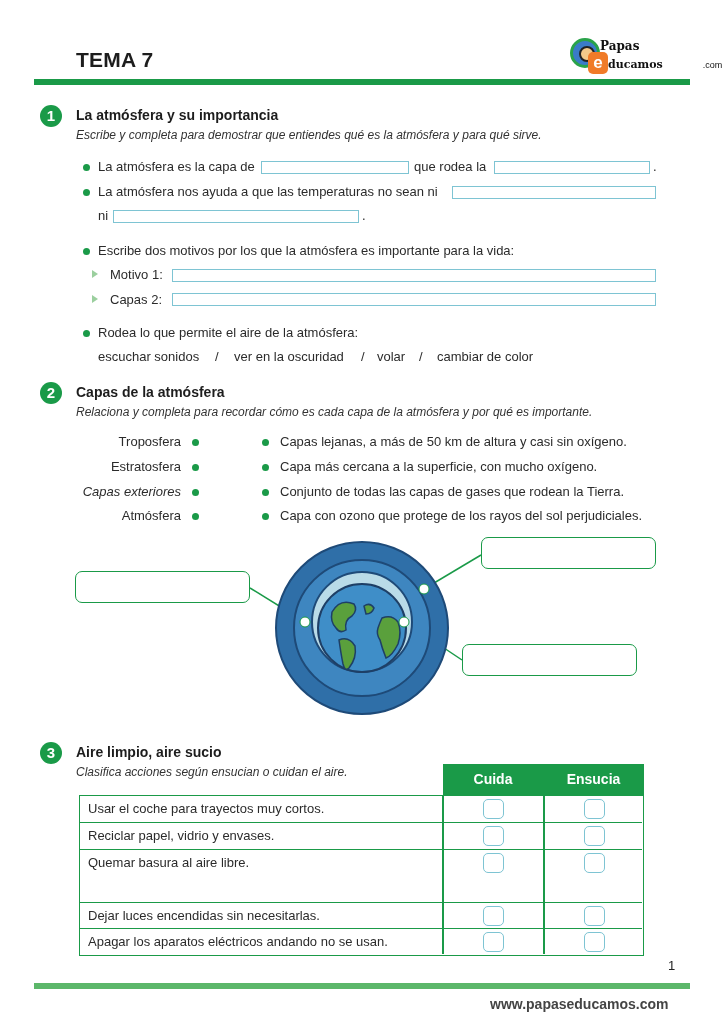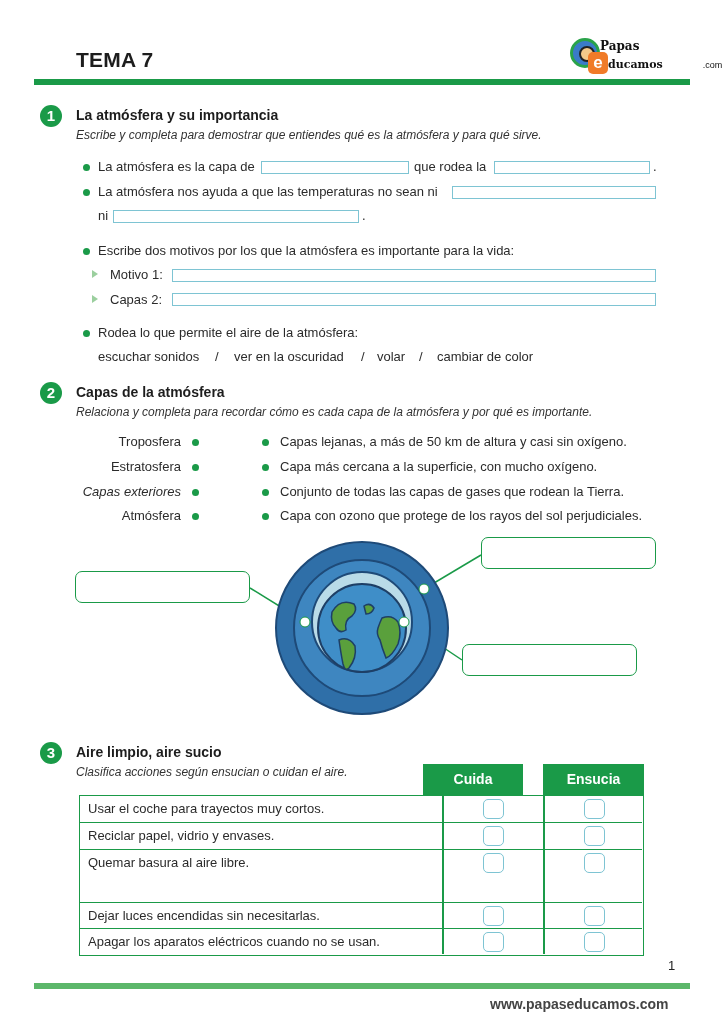--- a/index.html
+++ b/index.html
@@ -136,21 +136,21 @@
   <circle cx="404" cy="622" r="5" fill="#fff" stroke="#1a9a48" stroke-width="1"></circle>
 </svg>
 <div class="abs label-box" style="left:75px;top:571px;width:175px;height:32px;"></div>
 <div class="abs label-box" style="left:481px;top:537px;width:175px;height:32px;"></div>
 <div class="abs label-box" style="left:462px;top:644px;width:175px;height:32px;"></div>
 
 <div class="abs badge" style="left:40px;top:742px;">3</div>
 <div class="abs sec-title" style="left:76px;top:744px;">Aire limpio, aire sucio</div>
 <div class="abs sec-sub" style="left:76px;top:765px;">Clasifica acciones según ensucian o cuidan el aire.</div>
 
-<div class="abs tbl-head" style="left:423px;top:764px;width:100px;height:31px;">Cuida</div>
+<div class="abs tbl-head" style="left:443px;top:764px;width:100px;height:31px;">Cuida</div>
 <div class="abs tbl-head" style="left:543px;top:764px;width:101px;height:31px;">Ensucia</div>
 
 <div class="abs tbl" style="left:79px;top:795px;width:565px;height:161px;">
   <div class="vline" style="left:362px;height:158px;"></div>
   <div class="vline" style="left:463px;height:158px;"></div>
 
   <div class="row first" style="top:0;width:562px;">
     <div class="cell-text">Usar el coche para trayectos muy cortos.</div>
     <div class="check" style="left:403px;top:3px;"></div>
     <div class="check" style="left:504px;top:3px;"></div>
@@ -164,21 +164,21 @@
     <div class="cell-text">Quemar basura al aire libre.</div>
     <div class="check" style="left:403px;top:3px;"></div>
     <div class="check" style="left:504px;top:3px;"></div>
   </div>
   <div class="row" style="top:106px;width:562px;">
     <div class="cell-text">Dejar luces encendidas sin necesitarlas.</div>
     <div class="check" style="left:403px;top:3px;"></div>
     <div class="check" style="left:504px;top:3px;"></div>
   </div>
   <div class="row" style="top:132px;width:562px;">
-    <div class="cell-text">Apagar los aparatos eléctricos cuando no se usan.</div>
+    <div class="cell-text">Apagar los aparatos eléctricos andando no se usan.</div>
     <div class="check" style="left:403px;top:3px;"></div>
     <div class="check" style="left:504px;top:3px;"></div>
   </div>
 </div>
 
 <div class="abs pagenum">1</div>
 <div class="abs botbar"></div>
 <div class="abs url">www.papaseducamos.com</div>
 
 </body></html>

